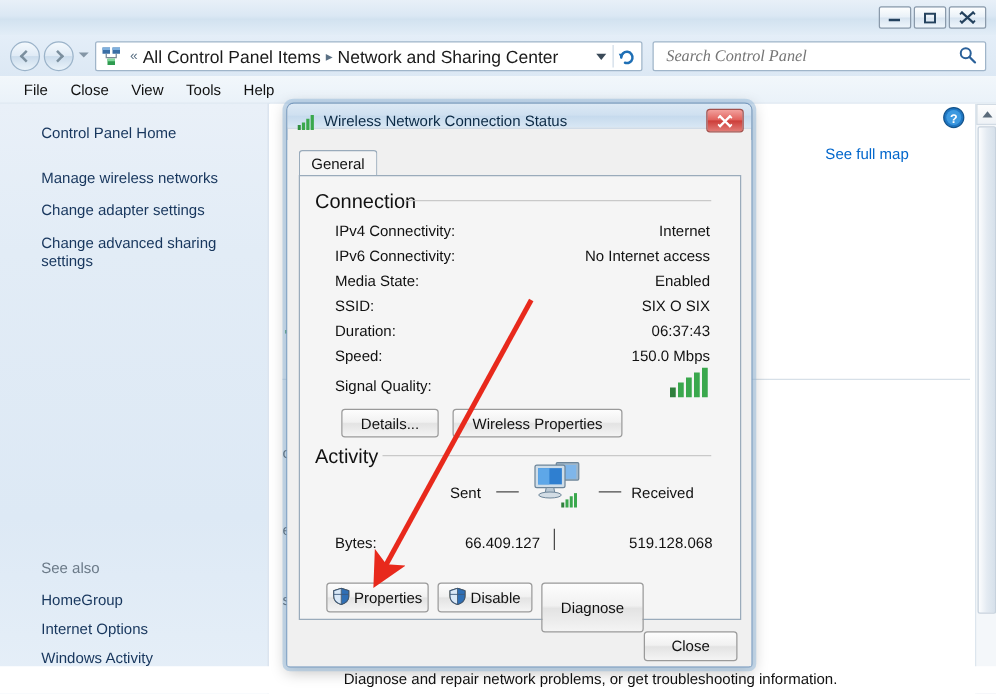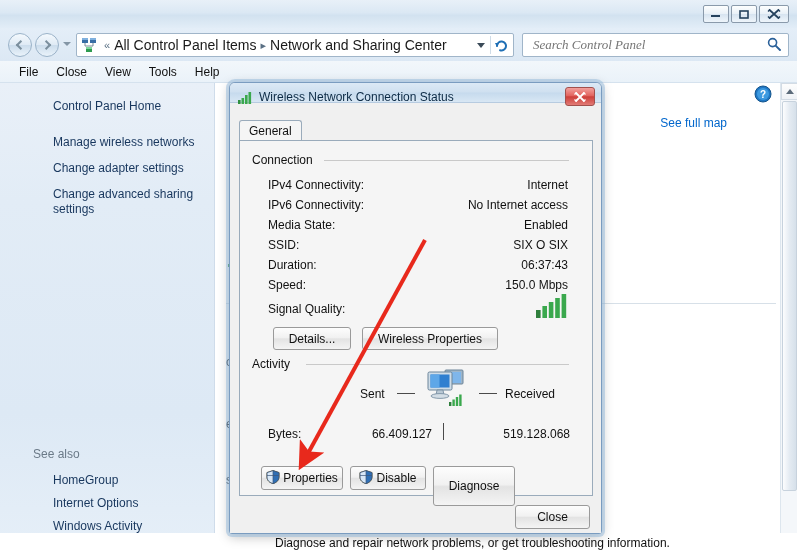--- a/index.html
+++ b/index.html
@@ -121,21 +121,21 @@
   }
 
   
   .sidebar {
     position: absolute; left: 0; top: 83px; width: 215px; height: 472px;
     background: linear-gradient(to bottom, #e9f0f8 0%, #e2ecf6 25%, #dde9f5 70%, #e6eff8 100%);
     border-right: 1px solid #cfdcea;
   }
   .sb-item {
     position: absolute; left: 33px; font-size: 12px; color: #17365d;
-    cursor: pointer; line-height: 15px; margin-left: 20px;
+    cursor: pointer; line-height: 15px;
   }
   .sb-item.header { color: #17365d; }
   .sb-see-also {
     position: absolute; left: 33px; top: 364px; font-size: 12px; color: #6b7a88;
   }
 
   
   .content {
     position: absolute; left: 216px; top: 83px; width: 581px; height: 472px;
     background: #ffffff;
@@ -254,21 +254,21 @@
     border-radius: 3px 3px 0 0;
     cursor: pointer;
   }
   .tabpanel {
     position: absolute; left: 9px; top: 28px; width: 354px; height: 356px;
     background: #f5f5f5;
     border: 1px solid #9aabbb;
   }
 
   .group-label {
-    position: absolute; font-size: 12px; color: #111; background: #f5f5f5;
+    position: absolute; font-size: 16px; color: #111; background: #f5f5f5;
     padding-right: 5px;
   }
   .group-line {
     position: absolute; height: 1px; background: #c9c9c9;
   }
 
   .row-label { position: absolute; font-size: 12px; color: #111; }
   .row-value { position: absolute; font-size: 12px; color: #111; text-align: right; }
 
   .btn {

